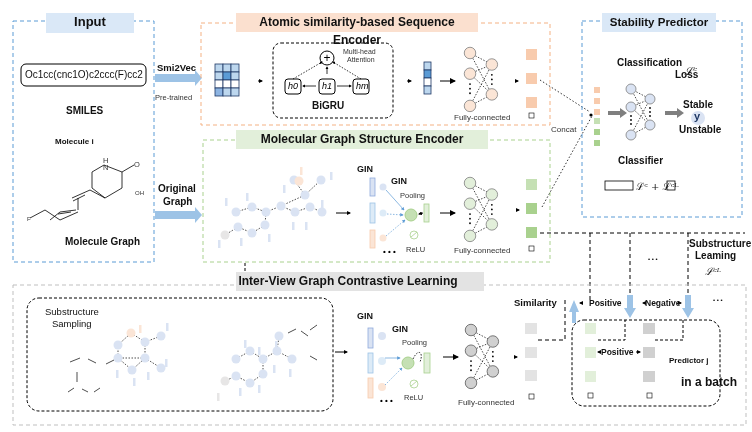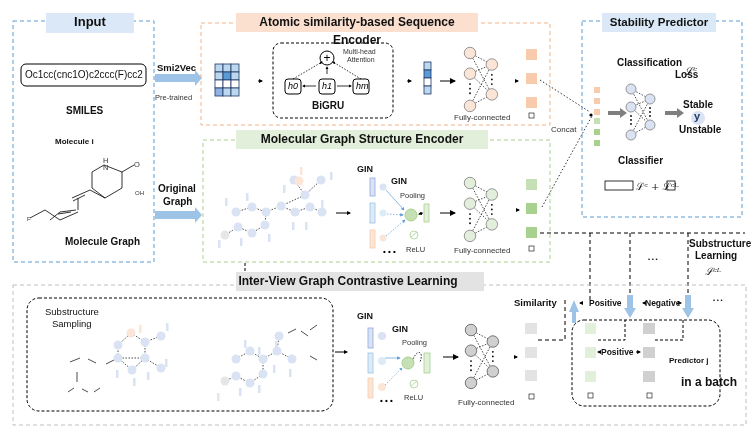--- a/index.html
+++ b/index.html
@@ -435,14 +435,14 @@
 <div class="tiny" style="left:458px;top:398px;font-size:8px;">Fully-connected</div>
 <div class="lbl-b" style="left:514px;top:297px;font-size:9.5px;">Similarity</div>
 <div class="lbl-b" style="left:589px;top:298px;font-size:8.5px;">Positive</div>
 <div class="lbl-b" style="left:645px;top:298px;font-size:8.5px;">Negative</div>
 <div class="lbl-b" style="left:601px;top:347px;font-size:8.5px;">Positive</div>
 <div class="lbl-b" style="left:669px;top:356px;font-size:8px;">Predictor j</div>
 <div class="lbl-b" style="left:669px;top:375px;font-size:12px;margin-left:12px;">in a batch</div>
 <div class="lbl-b" style="left:713px;top:297px;font-size:6px;">• • •</div>
 <div class="lbl-b" style="left:648px;top:256px;font-size:6px;">• • •</div>
 <div class="lbl-b" style="left:689px;top:238px;font-size:10px;">Substructure</div>
-<div class="lbl-b" style="left:695px;top:250px;font-size:10px;">Learning</div>
+<div class="lbl-b" style="left:695px;top:250px;font-size:10px;">Leaming</div>
 <div class="lbl" style="left:705px;top:264px;font-family:'DejaVu Serif',serif;font-style:italic;font-size:10px;">ℒᶜᴸ</div>
 
 </body></html>

